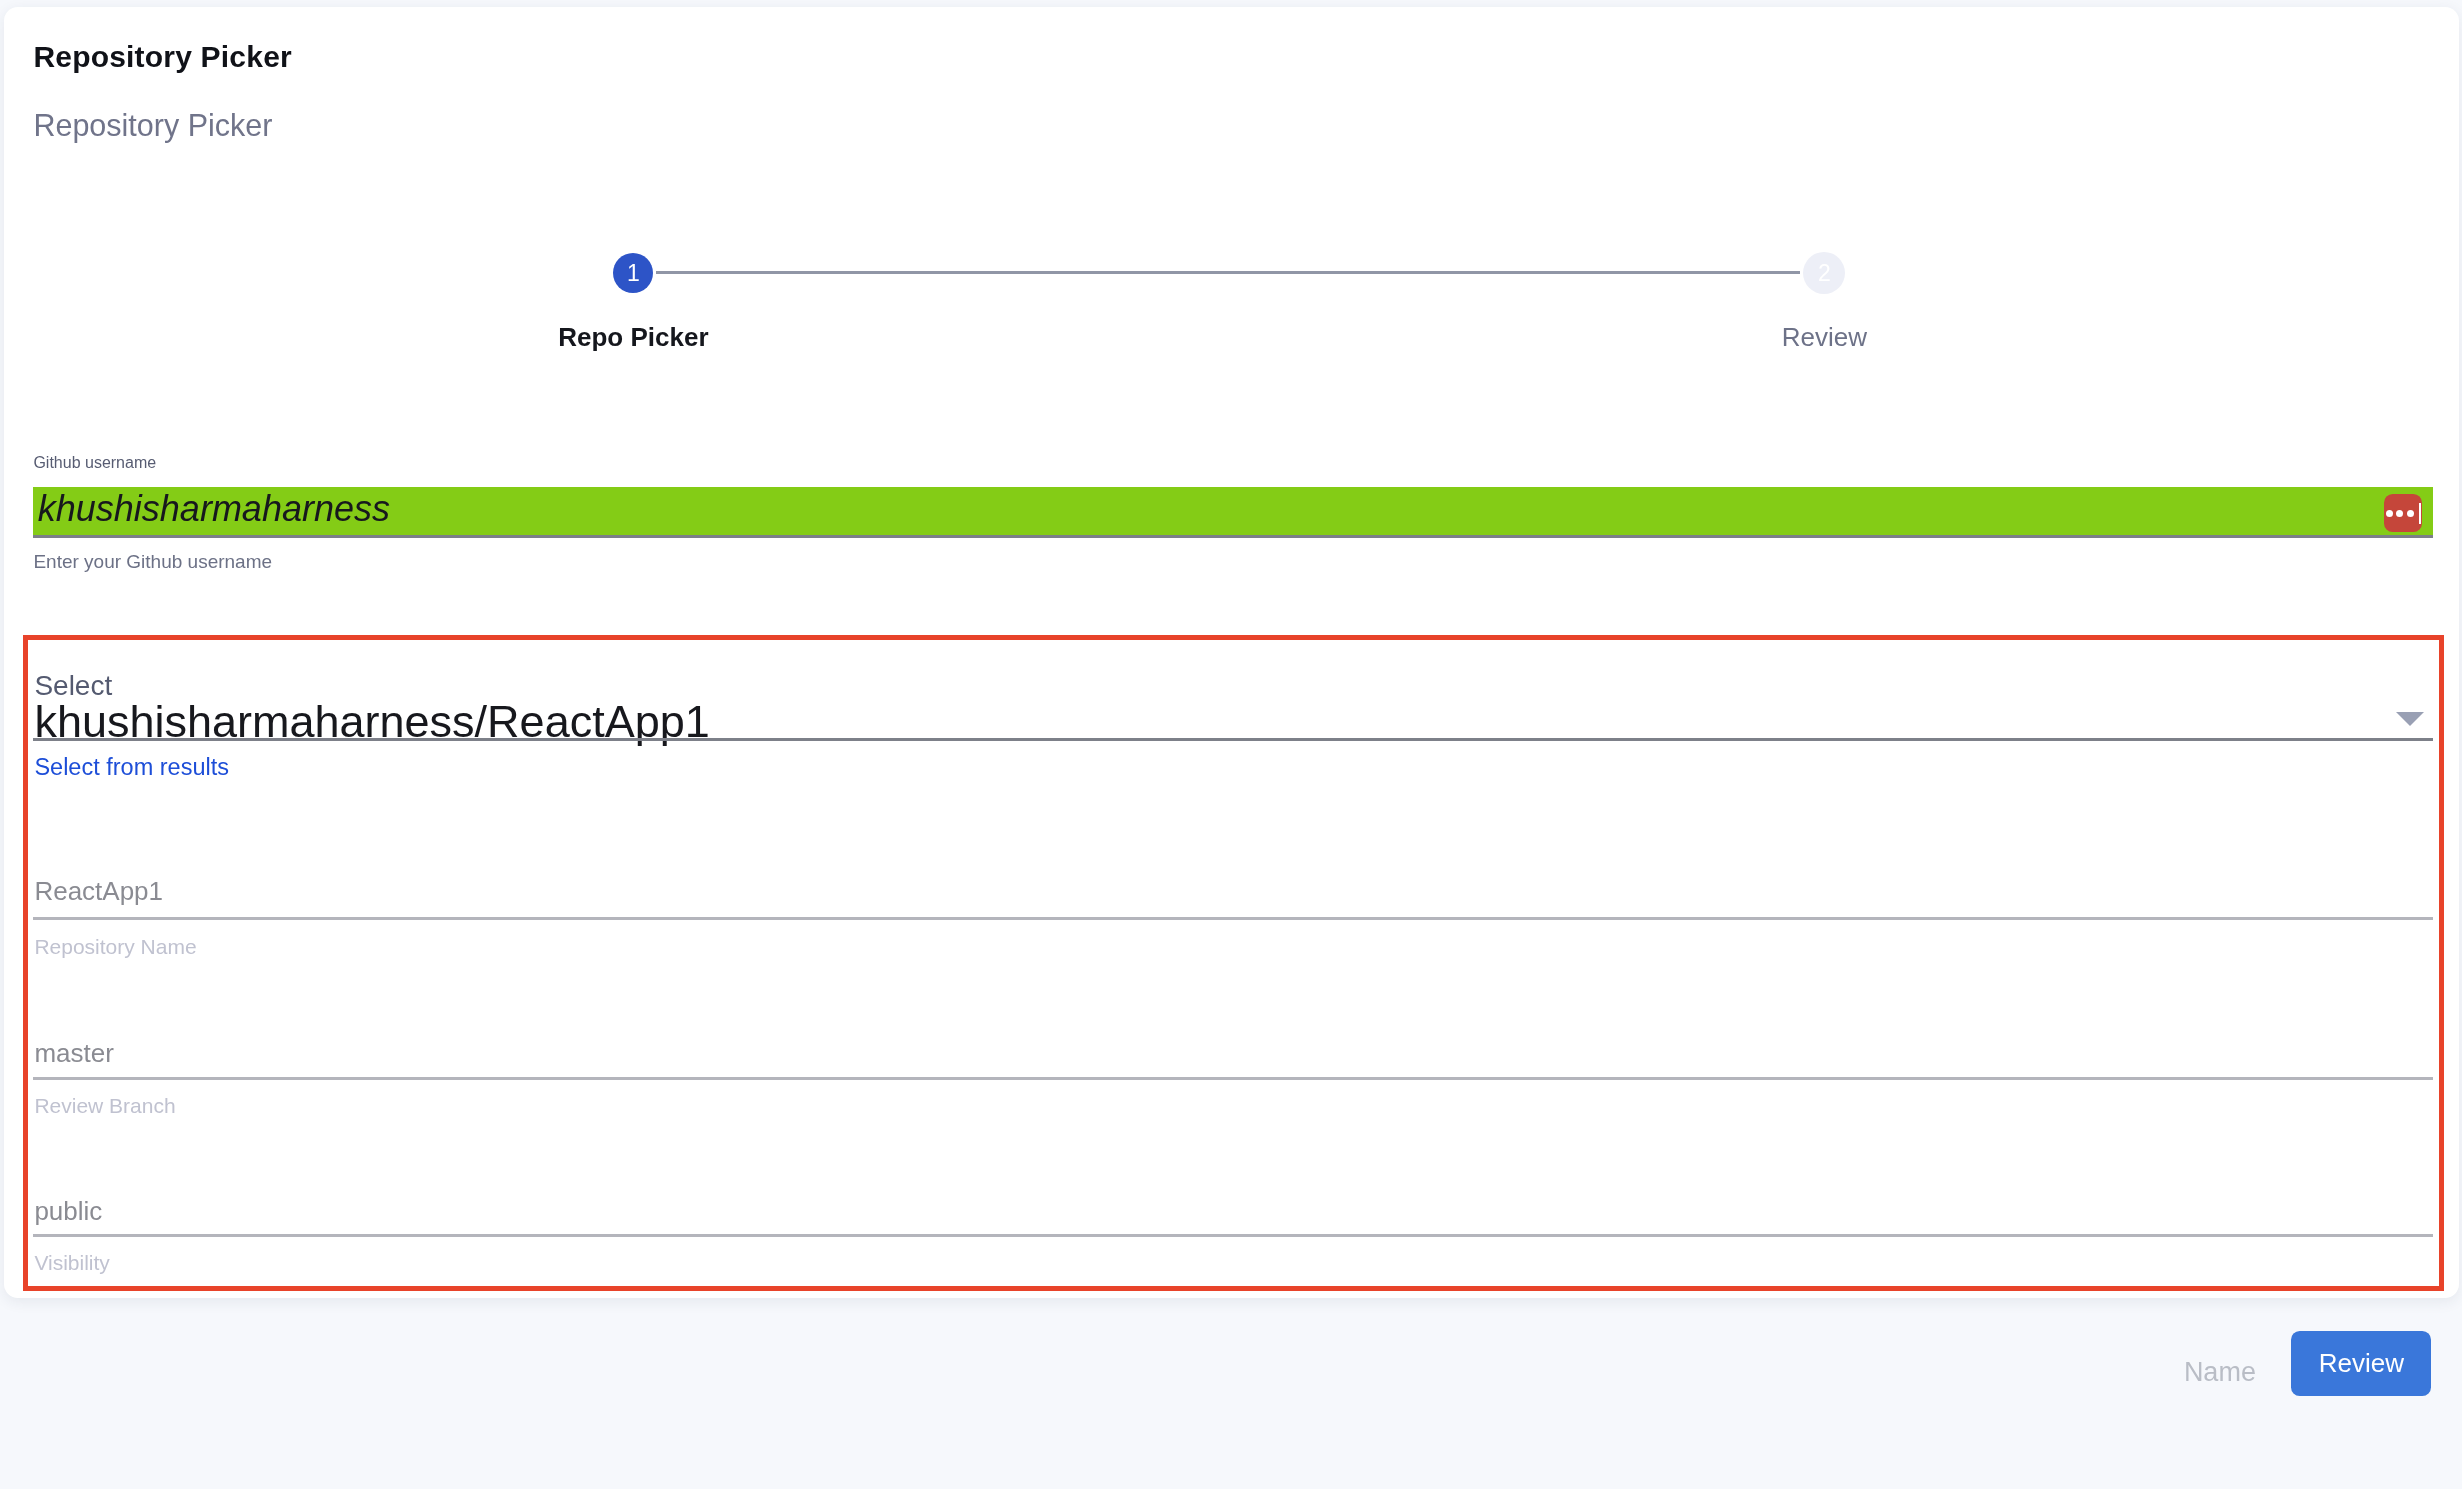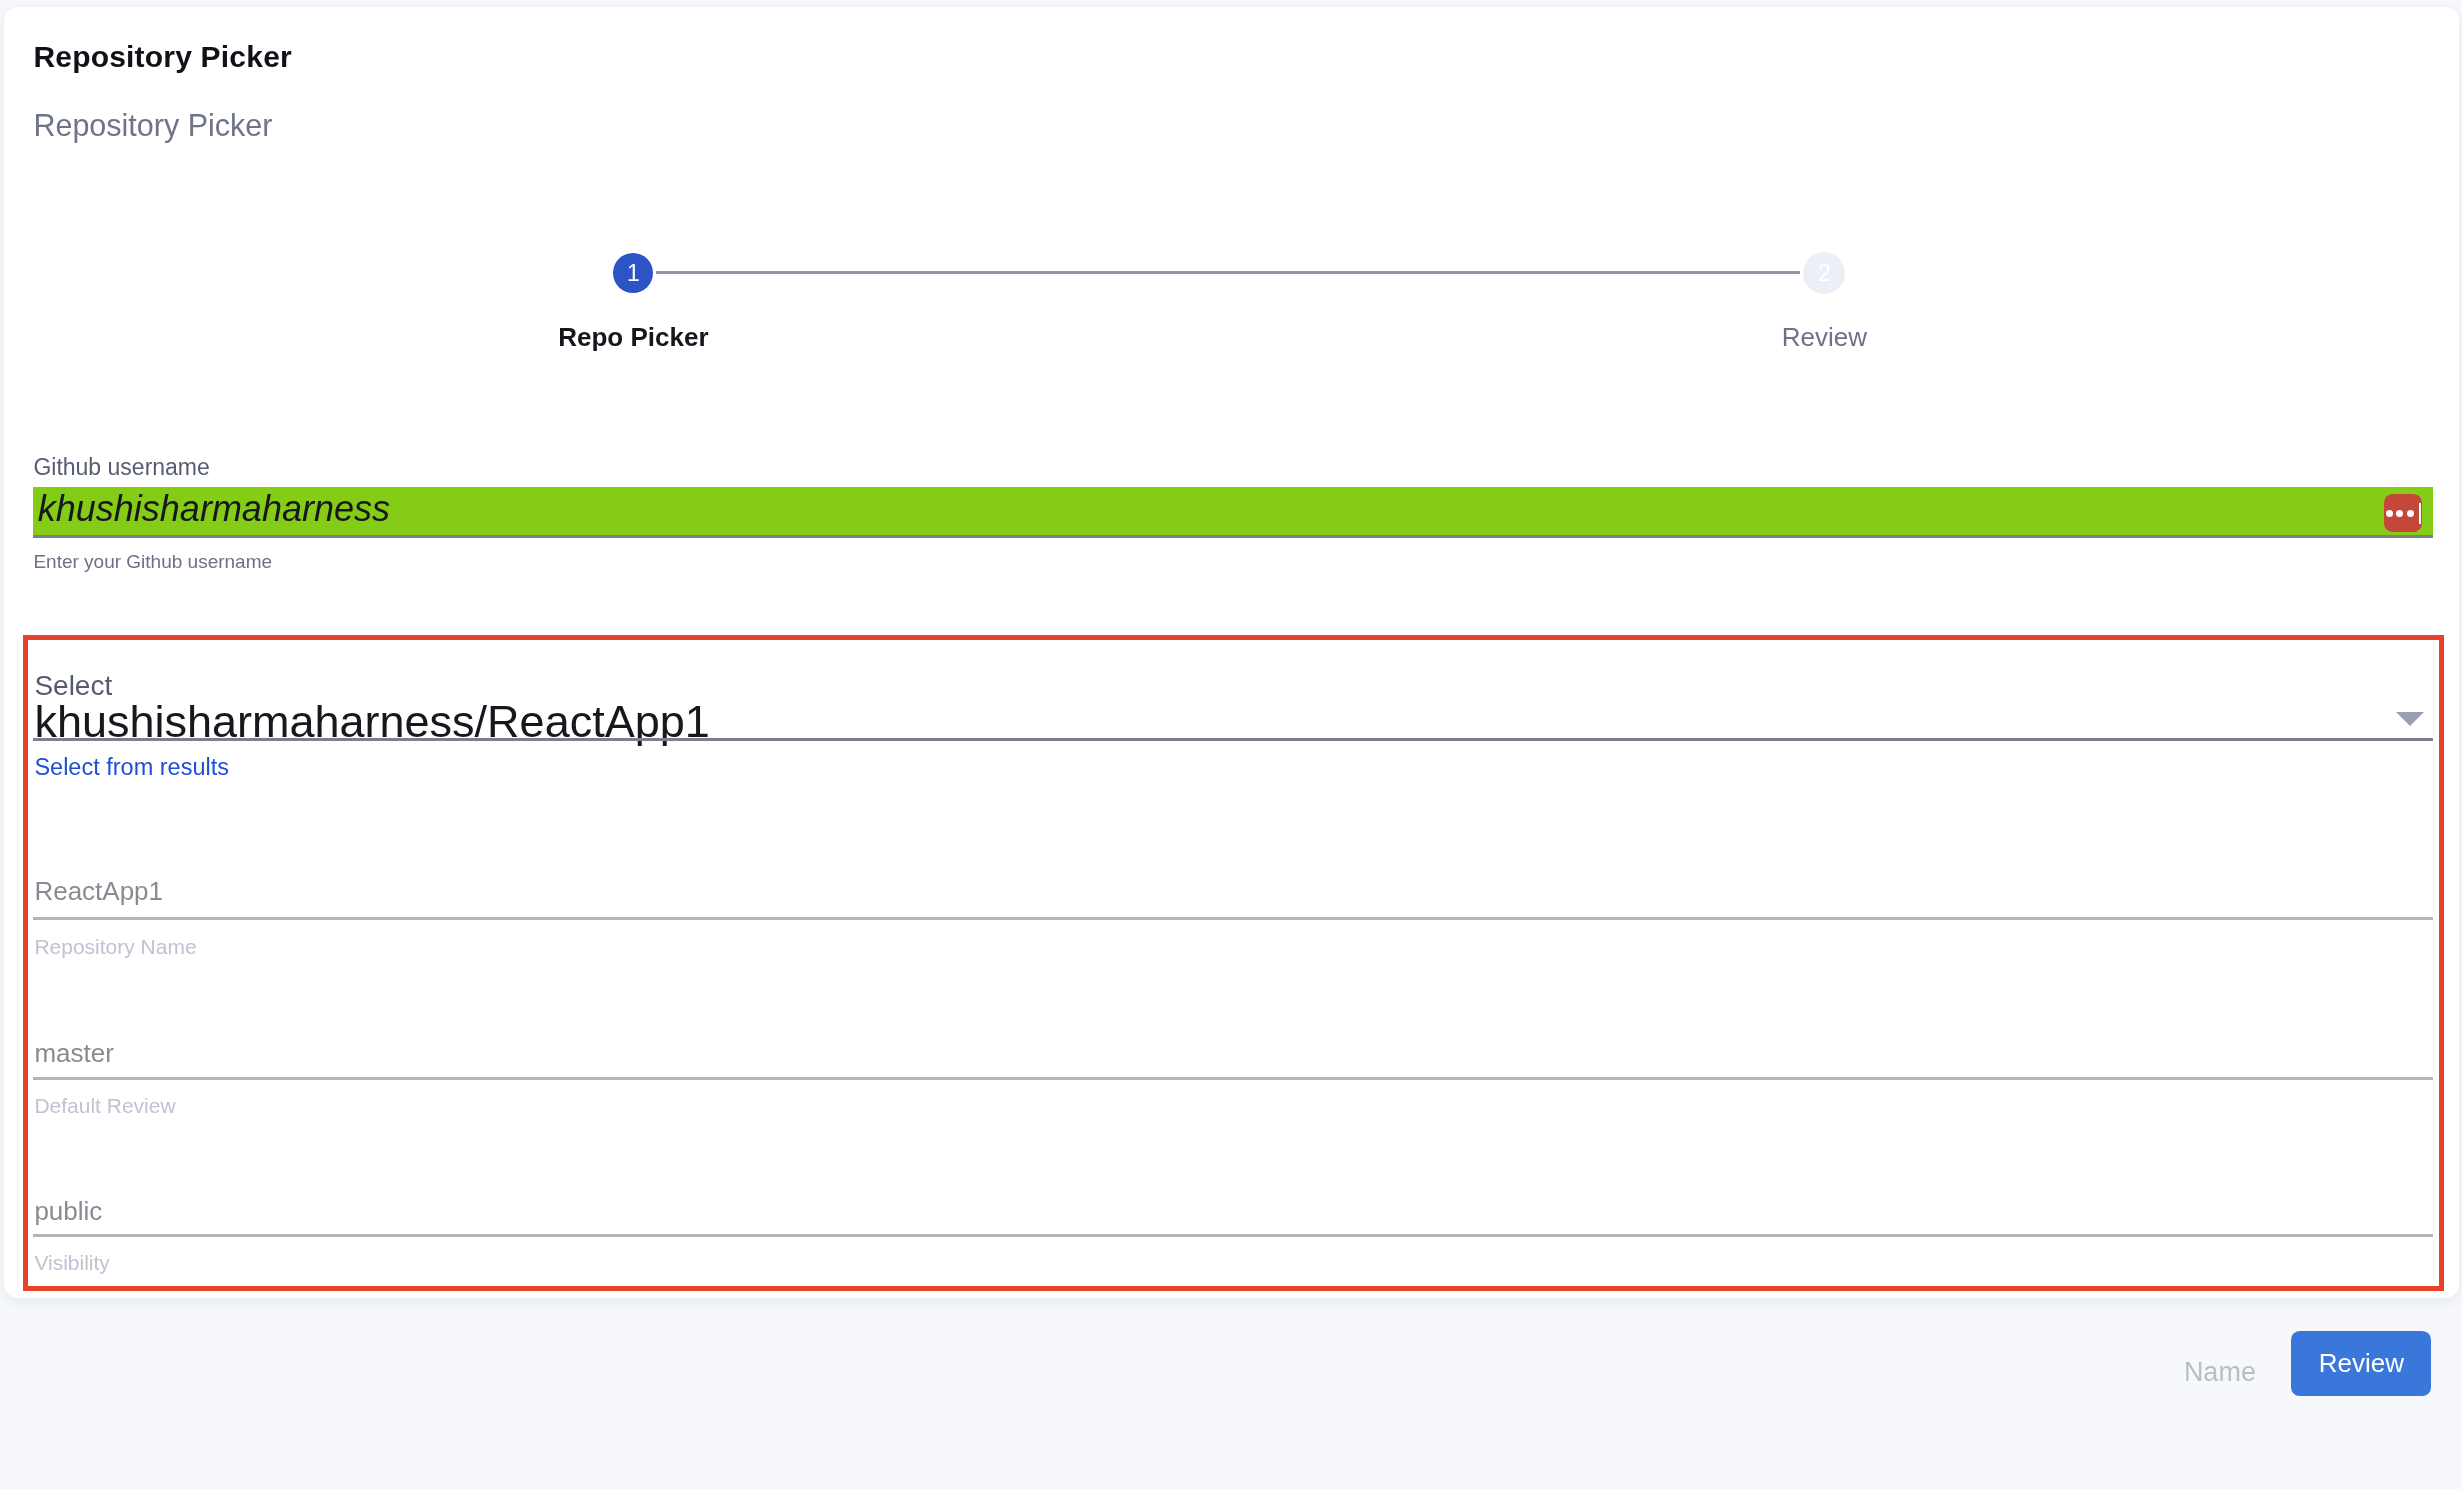--- a/index.html
+++ b/index.html
@@ -43,21 +43,21 @@
     background: #9096a6;
   }
   .step-label {
     width: 262px; text-align: center; top: 315px; font-size: 26px;
   }
   .step-label.active   { left: 498px;  font-weight: 700; color: #15171d; }
   .step-label.upcoming { left: 1689px; font-weight: 400; color: #6d7288; }
 
   
   .field-label {
-    left: 29px; font-size: 23px; color: #575c72;
+    left: 29px; font-size: 16px; color: #575c72;
   }
   .username-label { top: 447px; }
   .username-input {
     left: 29px; top: 480px; width: 2400px; height: 51px;
     background: #84cc16;
     border: none; border-bottom: 3.5px solid #7c7f88;
     font-family: inherit; font-size: 36px; color: #17181d;
     padding: 0 52px 3.5px 4.4px;
     outline: none;
     font-style: italic;
@@ -160,21 +160,21 @@
   <div class="dropdown-arrow"></div>
   <div class="select-underline"></div>
   <div class="select-helper">Select from results</div>
 
   <div class="ro-value v-repo">ReactApp1</div>
   <div class="ro-underline u-repo"></div>
   <div class="ro-label l-repo">Repository Name</div>
 
   <div class="ro-value v-branch">master</div>
   <div class="ro-underline u-branch"></div>
-  <div class="ro-label l-branch">Default Review</div>
+  <div class="ro-label l-branch">Review Branch</div>
 
   <div class="ro-value v-vis">public</div>
   <div class="ro-underline u-vis"></div>
   <div class="ro-label l-vis">Visibility</div>
 
   <button class="back-button">Name</button>
   <button class="review-button">Review</button>
 
 </div>
 

